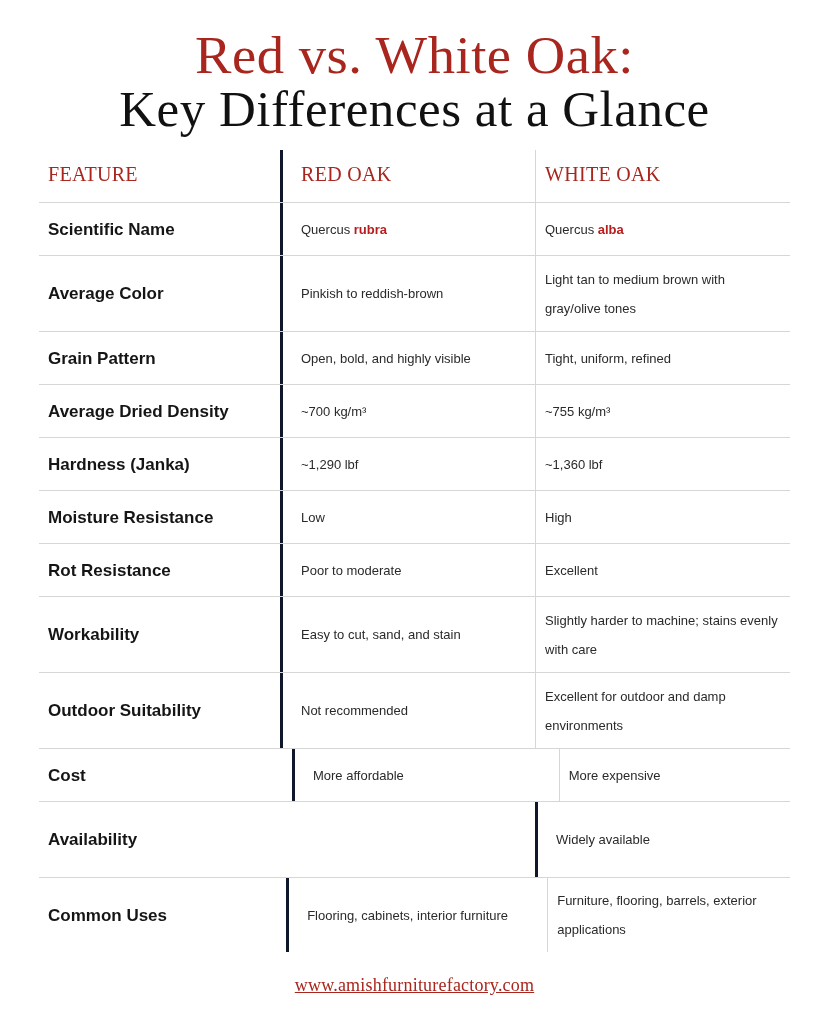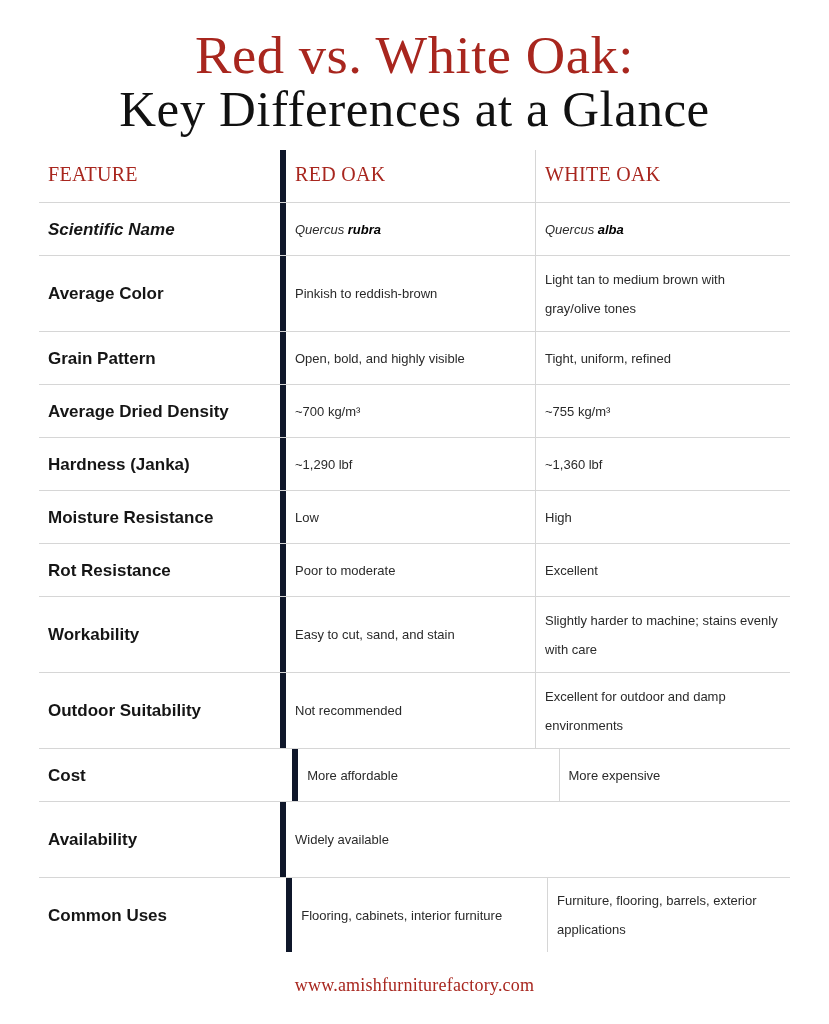--- a/index.html
+++ b/index.html
@@ -55,64 +55,65 @@
     }
     .cell {
       box-sizing: border-box;
       display: flex;
       align-items: center;
       font-size: 13px;
       line-height: 29px;
       color: #2a2a2a;
     }
     .c1 { width: 241px; padding-left: 9px; }
-    .c2 { width: 255px; padding-left: 9px; border-left: 6px solid #0f172a; }
+    .c2 { width: 255px; padding-left: 18px; border-left: 3px solid #0f172a; }
     .c3 { width: 255px; padding-left: 9px; border-left: 1px solid #d6d6d6; padding-right: 6px; }
     .header-row .cell {
       font-family: "Liberation Serif", serif;
       font-size: 20px;
       color: #a8261e;
       letter-spacing: 0.3px;
       align-items: flex-start;
       padding-top: 10px;
     }
     .header-row .c1 { }
     .header-row .c2, .header-row .c3 { }
     .feature {
       font-weight: bold;
       font-size: 17px;
       color: #151515;
     }
-    .bold-part { font-weight: bold; color: #000000; }
+    .bold-part { font-weight: bold; color: #b91c1c; }
     .footer {
       position: absolute;
       top: 975px;
       left: 0;
       width: 829px;
       text-align: center;
       font-family: "Liberation Serif", serif;
       font-size: 18px;
       color: #a8261e;
       letter-spacing: 0.2px;
+      text-decoration: underline;
     }
   </style>
 </head>
 <body>
 
 <div class="title title-line1">Red vs. White Oak:</div>
 <div class="title title-line2">Key Differences at a Glance</div>
 
 <div class="table">
   <div class="row header-row" style="height:53px;">
     <div class="cell c1">FEATURE</div>
     <div class="cell c2">RED OAK</div>
     <div class="cell c3">WHITE OAK</div>
   </div>
 
-  <div class="row" style="height:53px;font-style:italic;">
+  <div class="row" style="height:53px;">
     <div class="cell c1 feature">Scientific Name</div>
     <div class="cell c2">
       <span style="white-space:pre;">Quercus </span>
         <span class="bold-part">rubra</span>
     </div>
     <div class="cell c3">
       <span style="white-space:pre;">Quercus </span>
         <span class="bold-part">alba</span>
     </div>
   </div>
@@ -164,21 +165,21 @@
     <div class="cell c2">Not recommended</div>
     <div class="cell c3">Excellent for outdoor and damp environments</div>
   </div>
 
   <div class="row" style="height:53px;gap:35px;">
     <div class="cell c1 feature">Cost</div>
     <div class="cell c2">More affordable</div>
     <div class="cell c3">More expensive</div>
   </div>
 
-  <div class="row" style="height:76px;">
+  <div class="row" style="height:76px;justify-content:space-between;">
     <div class="cell c1 feature">Availability</div>
     <div class="cell c2">Widely available</div>
   </div>
 
   <div class="row" style="height:74px;">
     <div class="cell c1 feature">Common Uses</div>
     <div class="cell c2">Flooring, cabinets, interior furniture</div>
     <div class="cell c3">Furniture, flooring, barrels, exterior applications</div>
   </div>
 </div>

